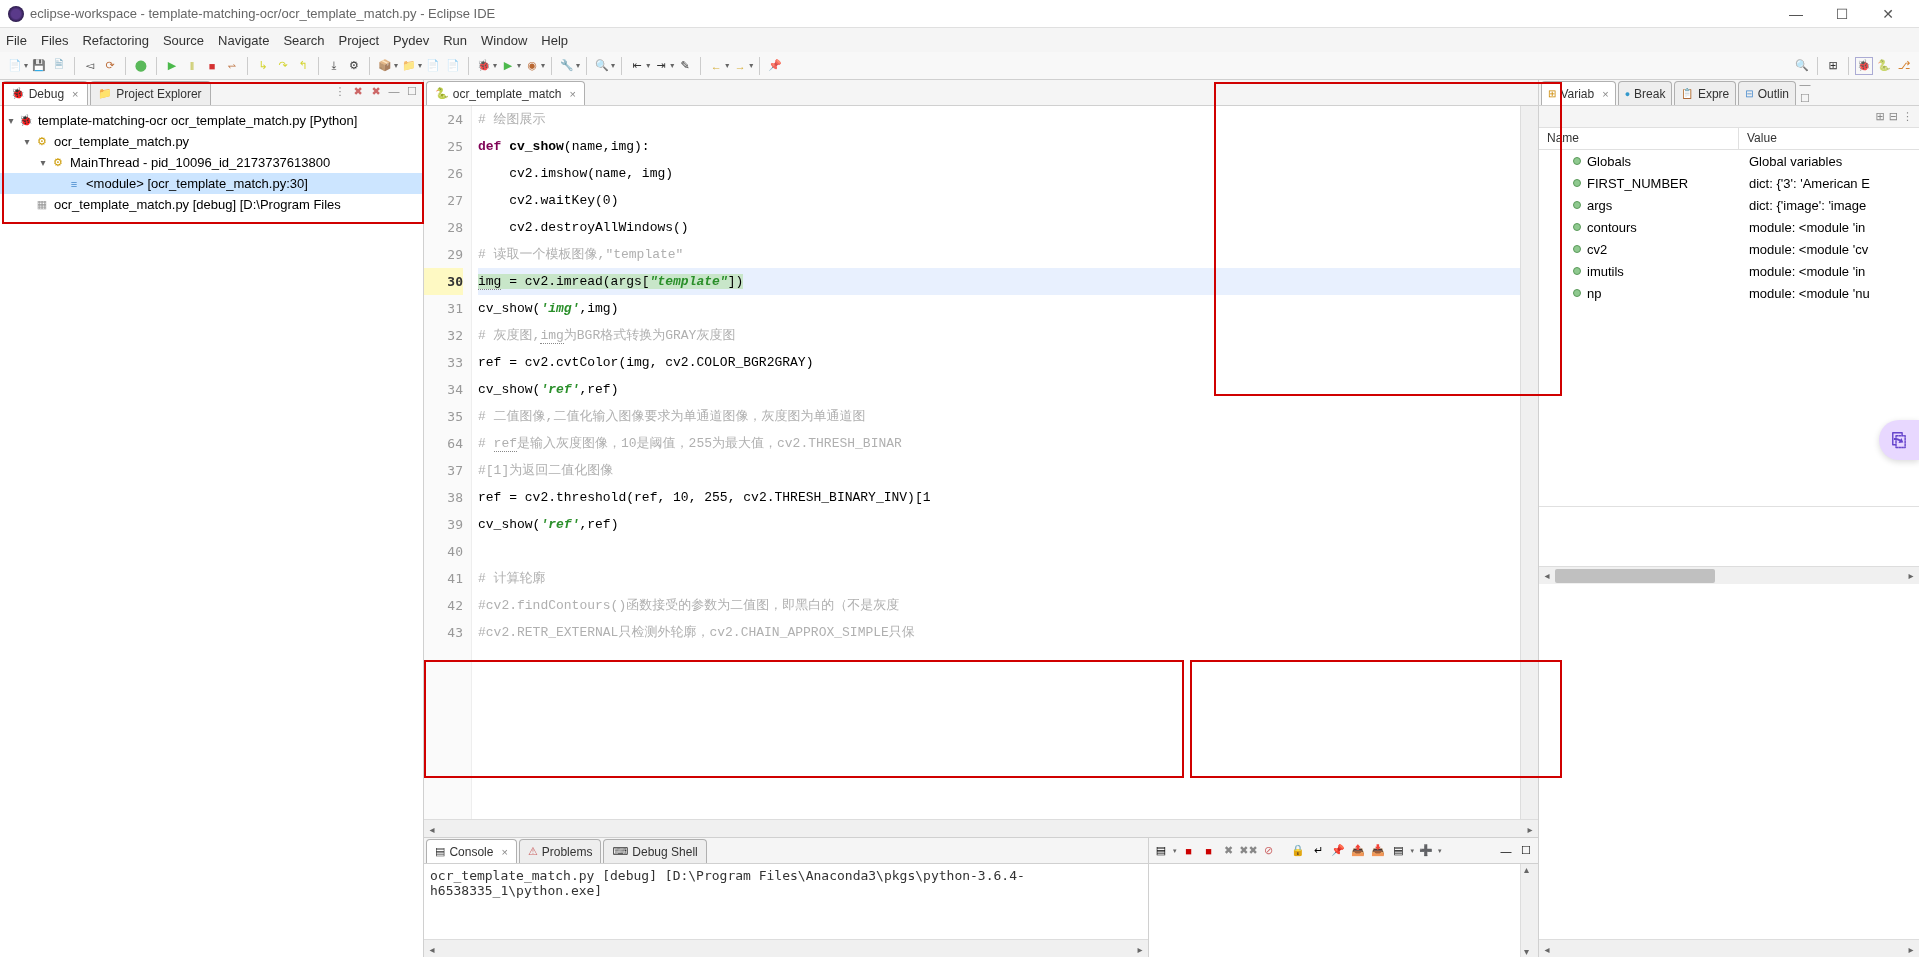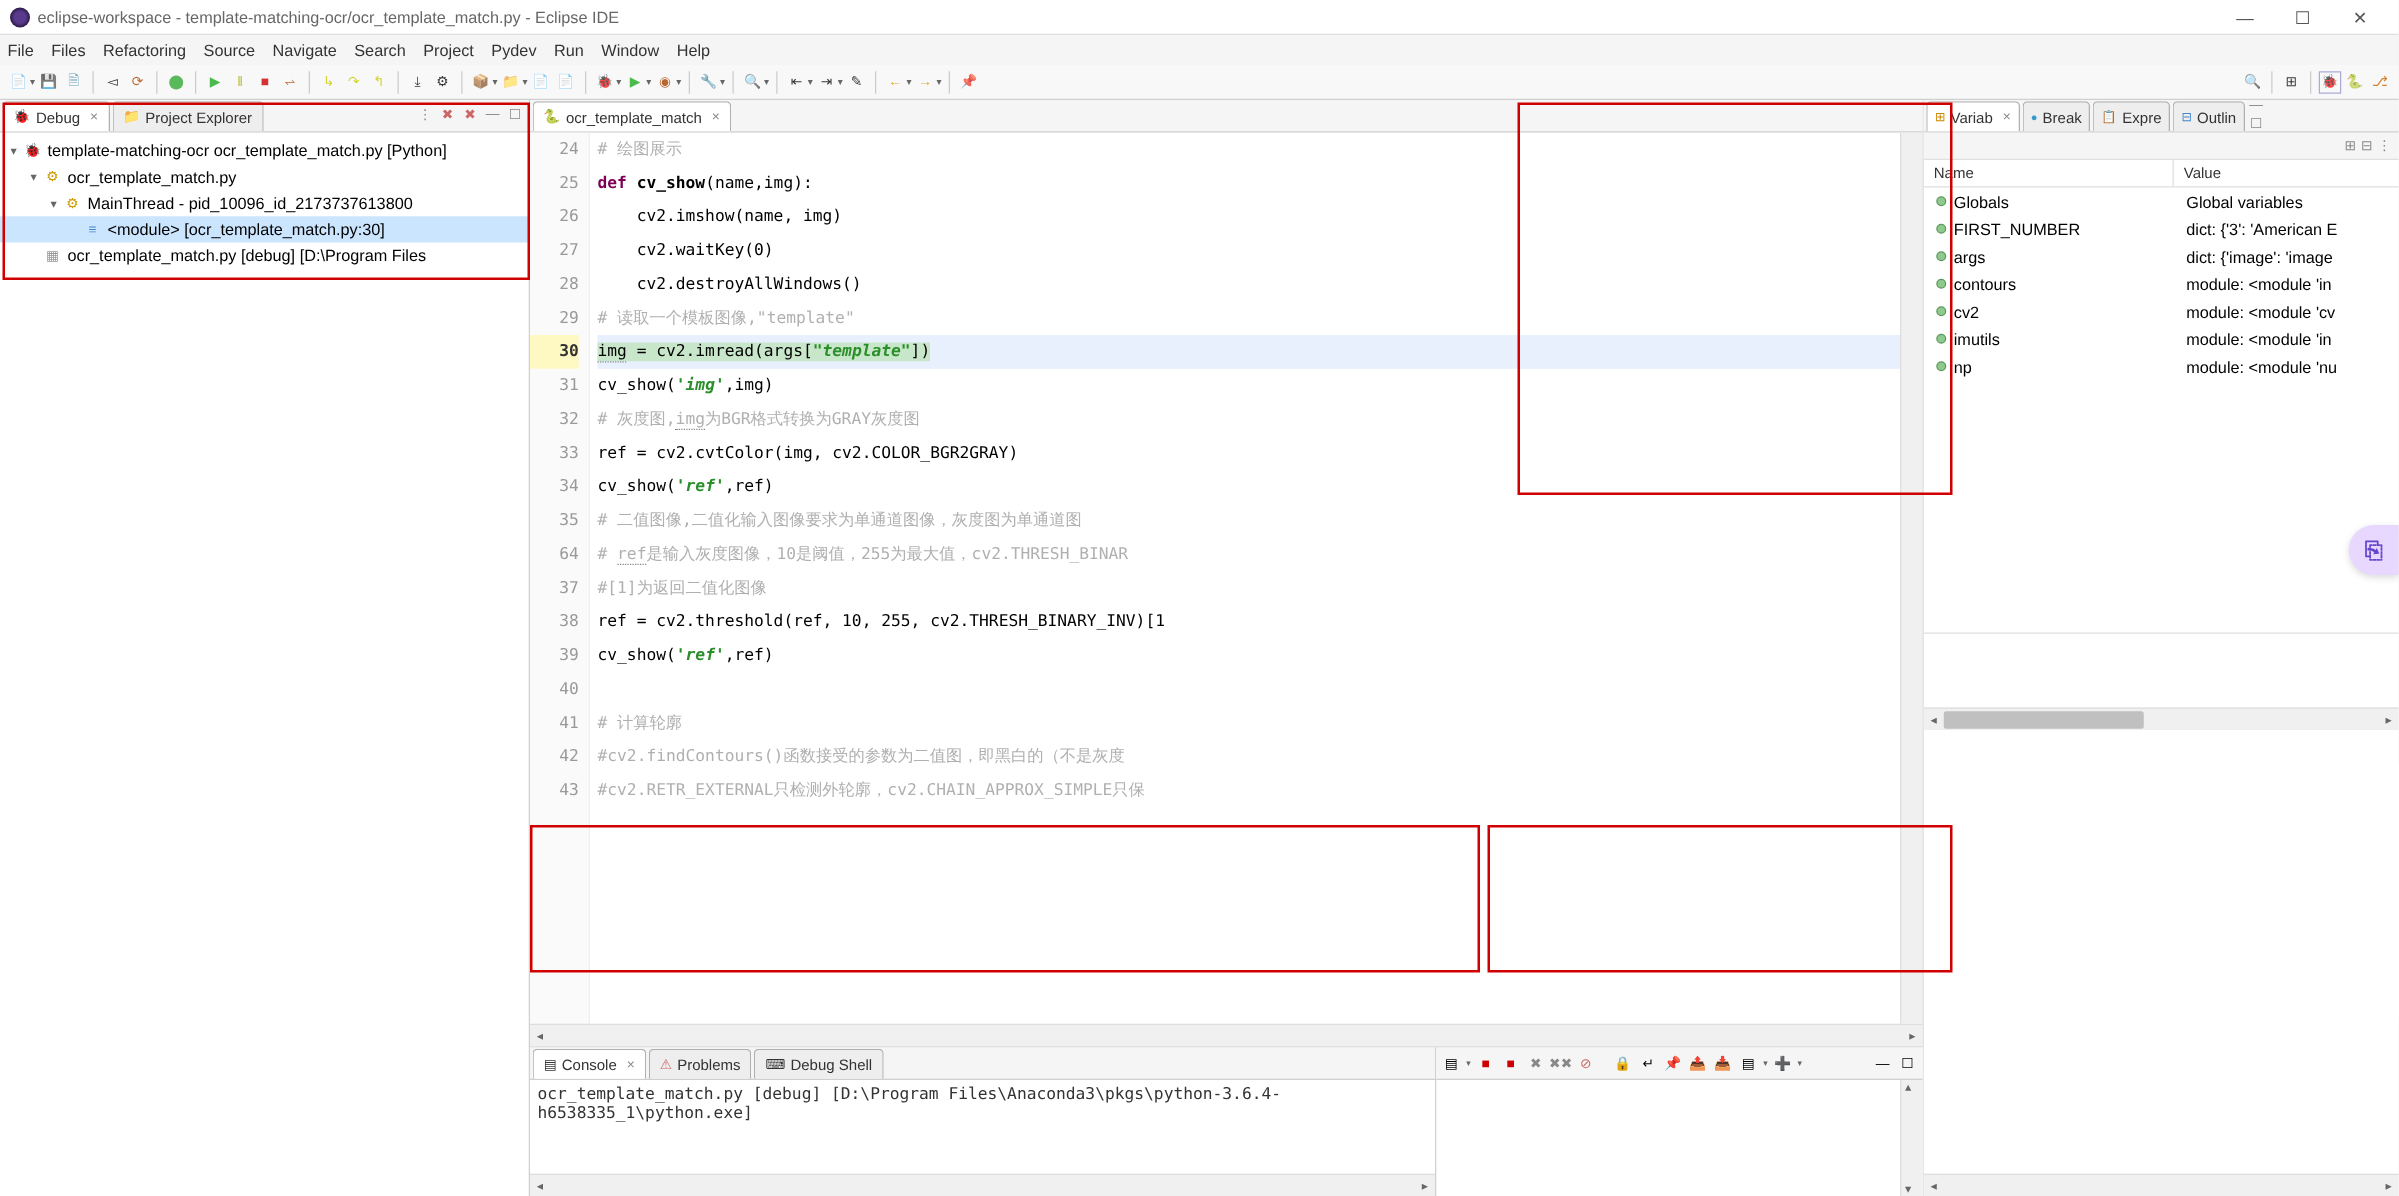--- a/index.html
+++ b/index.html
@@ -29,40 +29,40 @@
 .tree-row .twisty { width: 14px; text-align: center; color: #666; font-size: 10px; }
 .tree-row .ico { width: 16px; height: 16px; margin-right: 4px; display: inline-flex; align-items: center; justify-content: center; font-size: 11px; flex-shrink:0; }
 .tree-row.sel { background: #cce5ff; }
 .ind1 { padding-left: 20px; } .ind2 { padding-left: 36px; } .ind3 { padding-left: 52px; }
 .center-pane { flex: 1; background: #fff; display: flex; flex-direction: column; border-right: 1px solid #d0d0d0; min-width: 0; }
 .editor-tabs { height: 26px; background: #f5f5f5; border-bottom: 1px solid #d0d0d0; display: flex; align-items: flex-end; padding-left: 2px; position: relative; }
 .editor { flex: 1; display: flex; font-family: Consolas, monospace; font-size: 13px; line-height: 27px; overflow: hidden; position: relative; }
 .gutter { width: 48px; text-align: right; padding-right: 8px; color: #999; background: #fafafa; border-right: 1px solid #eee; }
 .gutter .ln { height: 27px; }
 .gutter .ln.current { background: #fef9c3; color: #333; font-weight: bold; }
-.code { flex: 1; padding-left: 6px; overflow: hidden; white-space: pre; }
+.code { flex: 1; padding-left: 6px; overflow: hidden; white-space: pre; font-family: Liberation Mono, monospace; }
 .code .line { height: 27px; }
 .code .line.current { background: #e8f0fe; }
 .code .kw { color: #7f0055; font-weight: bold; }
 .code .fn { color: #000; font-weight: bold; }
 .code .strg { color: #2a8f2a; font-style: italic; font-weight: bold; }
 .code .cmt { color: #b0b0b0; }
 .code .num { color: #000; }
 .code .hl { background: #c8e6c9; }
 .code .ident { border-bottom: 1px dotted #888; }
 .right-pane { width: 380px; background: #fff; display: flex; flex-direction: column; }
 .vars-tabs { height: 26px; background: #f5f5f5; border-bottom: 1px solid #d0d0d0; display: flex; align-items: flex-end; padding-left: 2px; position: relative; }
 .vars-tabs .tab { padding: 2px 6px; font-size: 12px; }
 .vars-header { height: 22px; display: flex; border-bottom: 1px solid #e0e0e0; font-size: 12px; color: #333; }
 .vars-header .col { padding: 3px 8px; }
 .vars-header .col:first-child { width: 200px; border-right: 1px solid #e0e0e0; }
 .vars-header .col:last-child { flex: 1; }
 .vars-body { flex: 1; overflow: hidden; }
 .var-row { display: flex; height: 22px; align-items: center; font-size: 13px; }
-.var-row .vname { width: 200px; padding-left: 10px; display: flex; align-items: center; gap: 6px; }
+.var-row .vname { width: 200px; padding-left: 34px; display: flex; align-items: center; gap: 6px; }
 .var-row .vval { flex: 1; padding-left: 10px; overflow: hidden; white-space: nowrap; }
 .var-row .bullet { width: 8px; height: 8px; border-radius: 50%; background: #8fc98f; border: 1px solid #5a9a5a; flex-shrink: 0; }
 .bottom-pane { height: 120px; background: #fff; border-top: 1px solid #d0d0d0; display: flex; }
 .console-area { flex: 1; display: flex; flex-direction: column; }
 .console-tabs { height: 26px; background: #f5f5f5; border-bottom: 1px solid #d0d0d0; display: flex; align-items: flex-end; padding-left: 2px; }
 .console-body { flex: 1; padding: 4px 6px; font-size: 13px; color: #333; font-family: Consolas, monospace; overflow: hidden; }
 .console-right { width: 390px; border-left: 1px solid #d0d0d0; display: flex; flex-direction: column; }
 .console-toolbar { height: 26px; background: #f5f5f5; border-bottom: 1px solid #d0d0d0; display: flex; align-items: center; padding: 0 4px; gap: 4px; justify-content: flex-start; }
 .console-toolbar .ti { width: 16px; height: 16px; font-size: 11px; display:flex; align-items:center; justify-content:center; }
 .red-box { border: 2px solid #d00000; position: absolute; pointer-events: none; }

